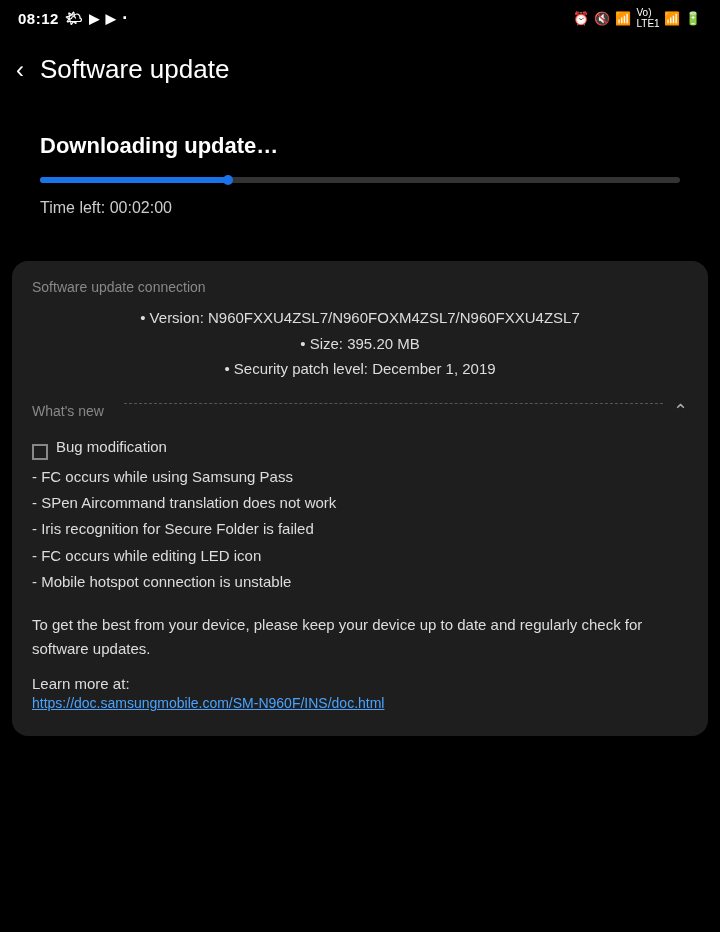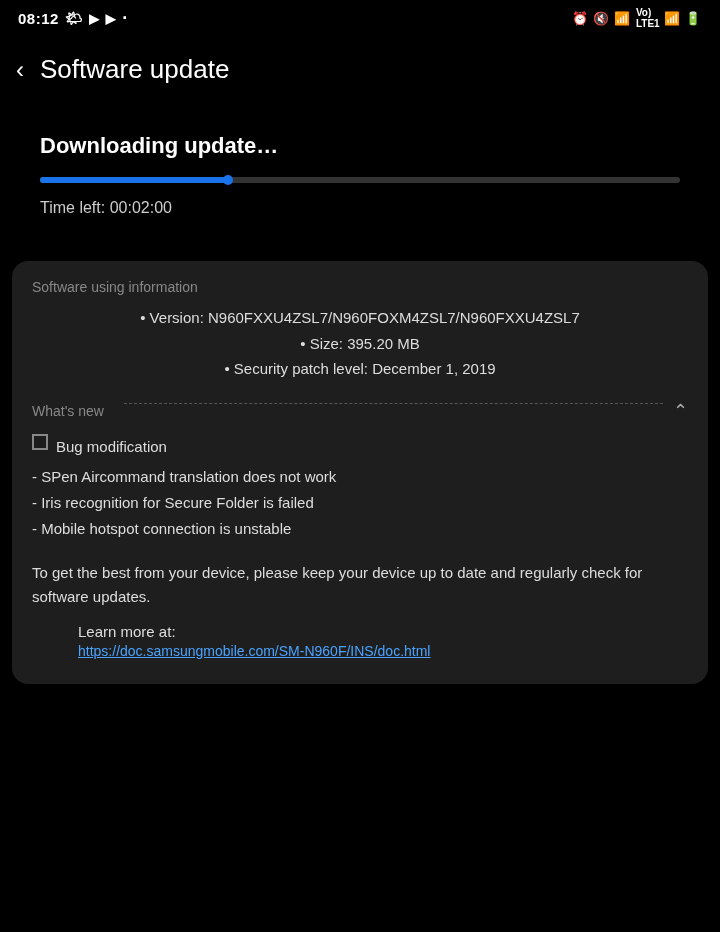--- a/index.html
+++ b/index.html
@@ -194,21 +194,21 @@
     }
 
     .whats-new-item {
       font-size: 15px;
       color: #ddd;
       line-height: 1.75;
     }
 
     .checkbox-item {
       display: flex;
-      align-items: flex-start;
+      align-items: flex-end;
       gap: 8px;
       margin-bottom: 4px;
     }
 
     .checkbox {
       width: 16px;
       height: 16px;
       border: 2px solid #888;
       background: transparent;
       flex-shrink: 0;
@@ -217,21 +217,20 @@
 
     .promo-text {
       font-size: 15px;
       color: #ddd;
       line-height: 1.6;
       padding: 18px 20px 0 20px;
     }
 
     .learn-more {
       padding: 14px 20px 0 20px;
-      margin-left: 46px;
     }
 
     .learn-more-label {
       font-size: 15px;
       color: #ddd;
       display: block;
       margin-bottom: 2px;
     }
 
     .learn-more-link {
@@ -249,21 +248,21 @@
     <span>08:12</span>
     <span style="font-size:14px;">🌤</span>
     <span style="font-size:13px;">▶</span>
     <span style="font-size:13px;">▶</span>
     <span style="font-size:18px; line-height:1;">·</span>
   </div>
   <div class="status-right">
     <span style="font-size:13px;">⏰</span>
     <span style="font-size:13px;">🔇</span>
     <span style="font-size:13px;">📶</span>
-    <span style="font-size:10px; font-weight:700;">Vo)<br style="line-height:0.5">LTE1</span>
+    <span style="font-size:10px; font-weight:400;">Vo)<br style="line-height:0.5">LTE1</span>
     <span style="font-size:13px;">📶</span>
     <span style="font-size:13px;">🔋</span>
   </div>
 </div>
 
 <div class="header">
   <span class="back-arrow">‹</span>
   <span class="header-title">Software update</span>
 </div>
 
@@ -273,21 +272,21 @@
     <div class="progress-bar-fill" style="width: 30%;"></div>
   </div>
   <div class="time-left">Time left: 00:02:00</div>
 </div>
 
 <div class="info-card">
 
   <div class="section">
     <div class="section-header">
       <div class="section-header-left">
-        <span class="section-title">Software using information</span>
+        <span class="section-title">Software update connection</span>
         <hr class="section-divider-full">
       </div>
     </div>
   </div>
 
   <div class="info-lines">
     <div class="info-line">• Version: N960FXXU4ZSL7/N960FOXM4ZSL7/N960FXXU4ZSL7</div>
     <div class="info-line">• Size: 395.20 MB</div>
     <div class="info-line">• Security patch level: December 1, 2019</div>
   </div>
@@ -300,22 +299,24 @@
       </div>
       <span class="chevron-icon">⌃</span>
     </div>
   </div>
 
   <div class="whats-new-content">
     <div class="checkbox-item">
       <span class="checkbox"></span>
       <span class="whats-new-item">Bug modification</span>
     </div>
+    <div class="whats-new-item">- FC occurs while using Samsung Pass</div>
     <div class="whats-new-item">- SPen Aircommand translation does not work</div>
     <div class="whats-new-item">- Iris recognition for Secure Folder is failed</div>
+    <div class="whats-new-item">- FC occurs while editing LED icon</div>
     <div class="whats-new-item">- Mobile hotspot connection is unstable</div>
   </div>
 
   <div class="promo-text">To get the best from your device, please keep your device up to date and regularly check for software updates.</div>
 
   <div class="learn-more">
     <span class="learn-more-label">Learn more at:</span>
     <span class="learn-more-link">https://doc.samsungmobile.com/SM-N960F/INS/doc.html</span>
   </div>
 

